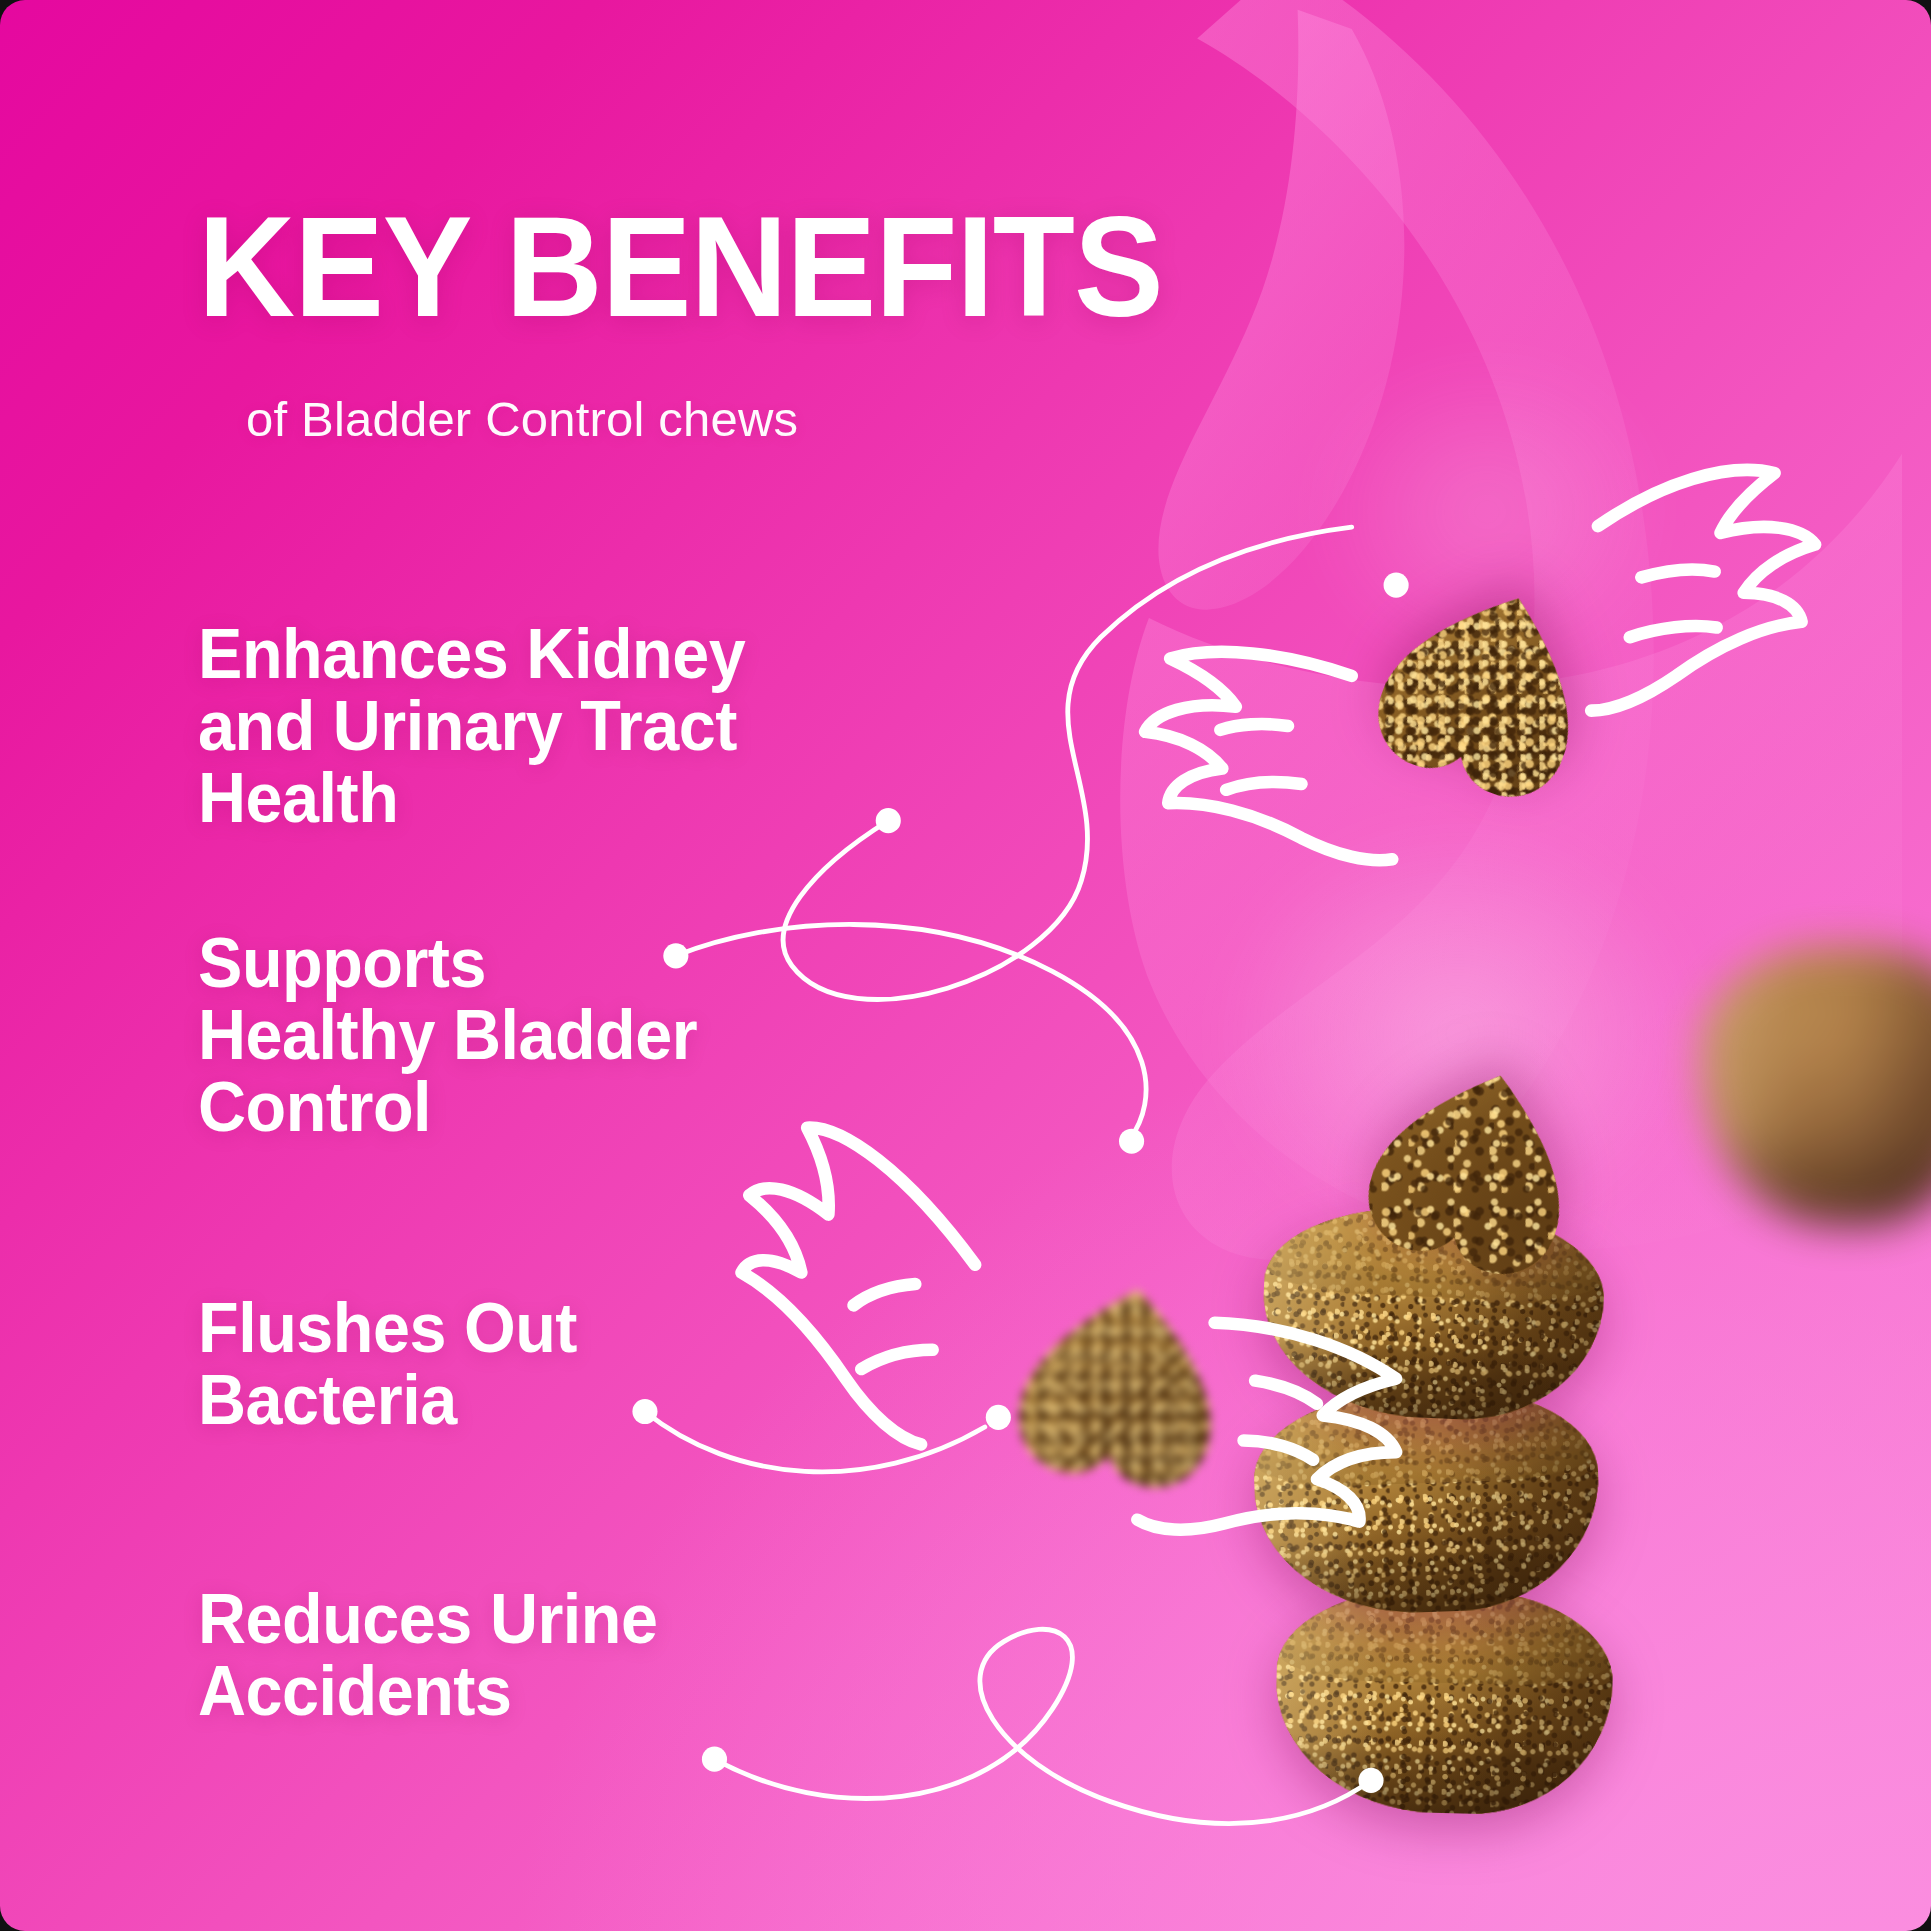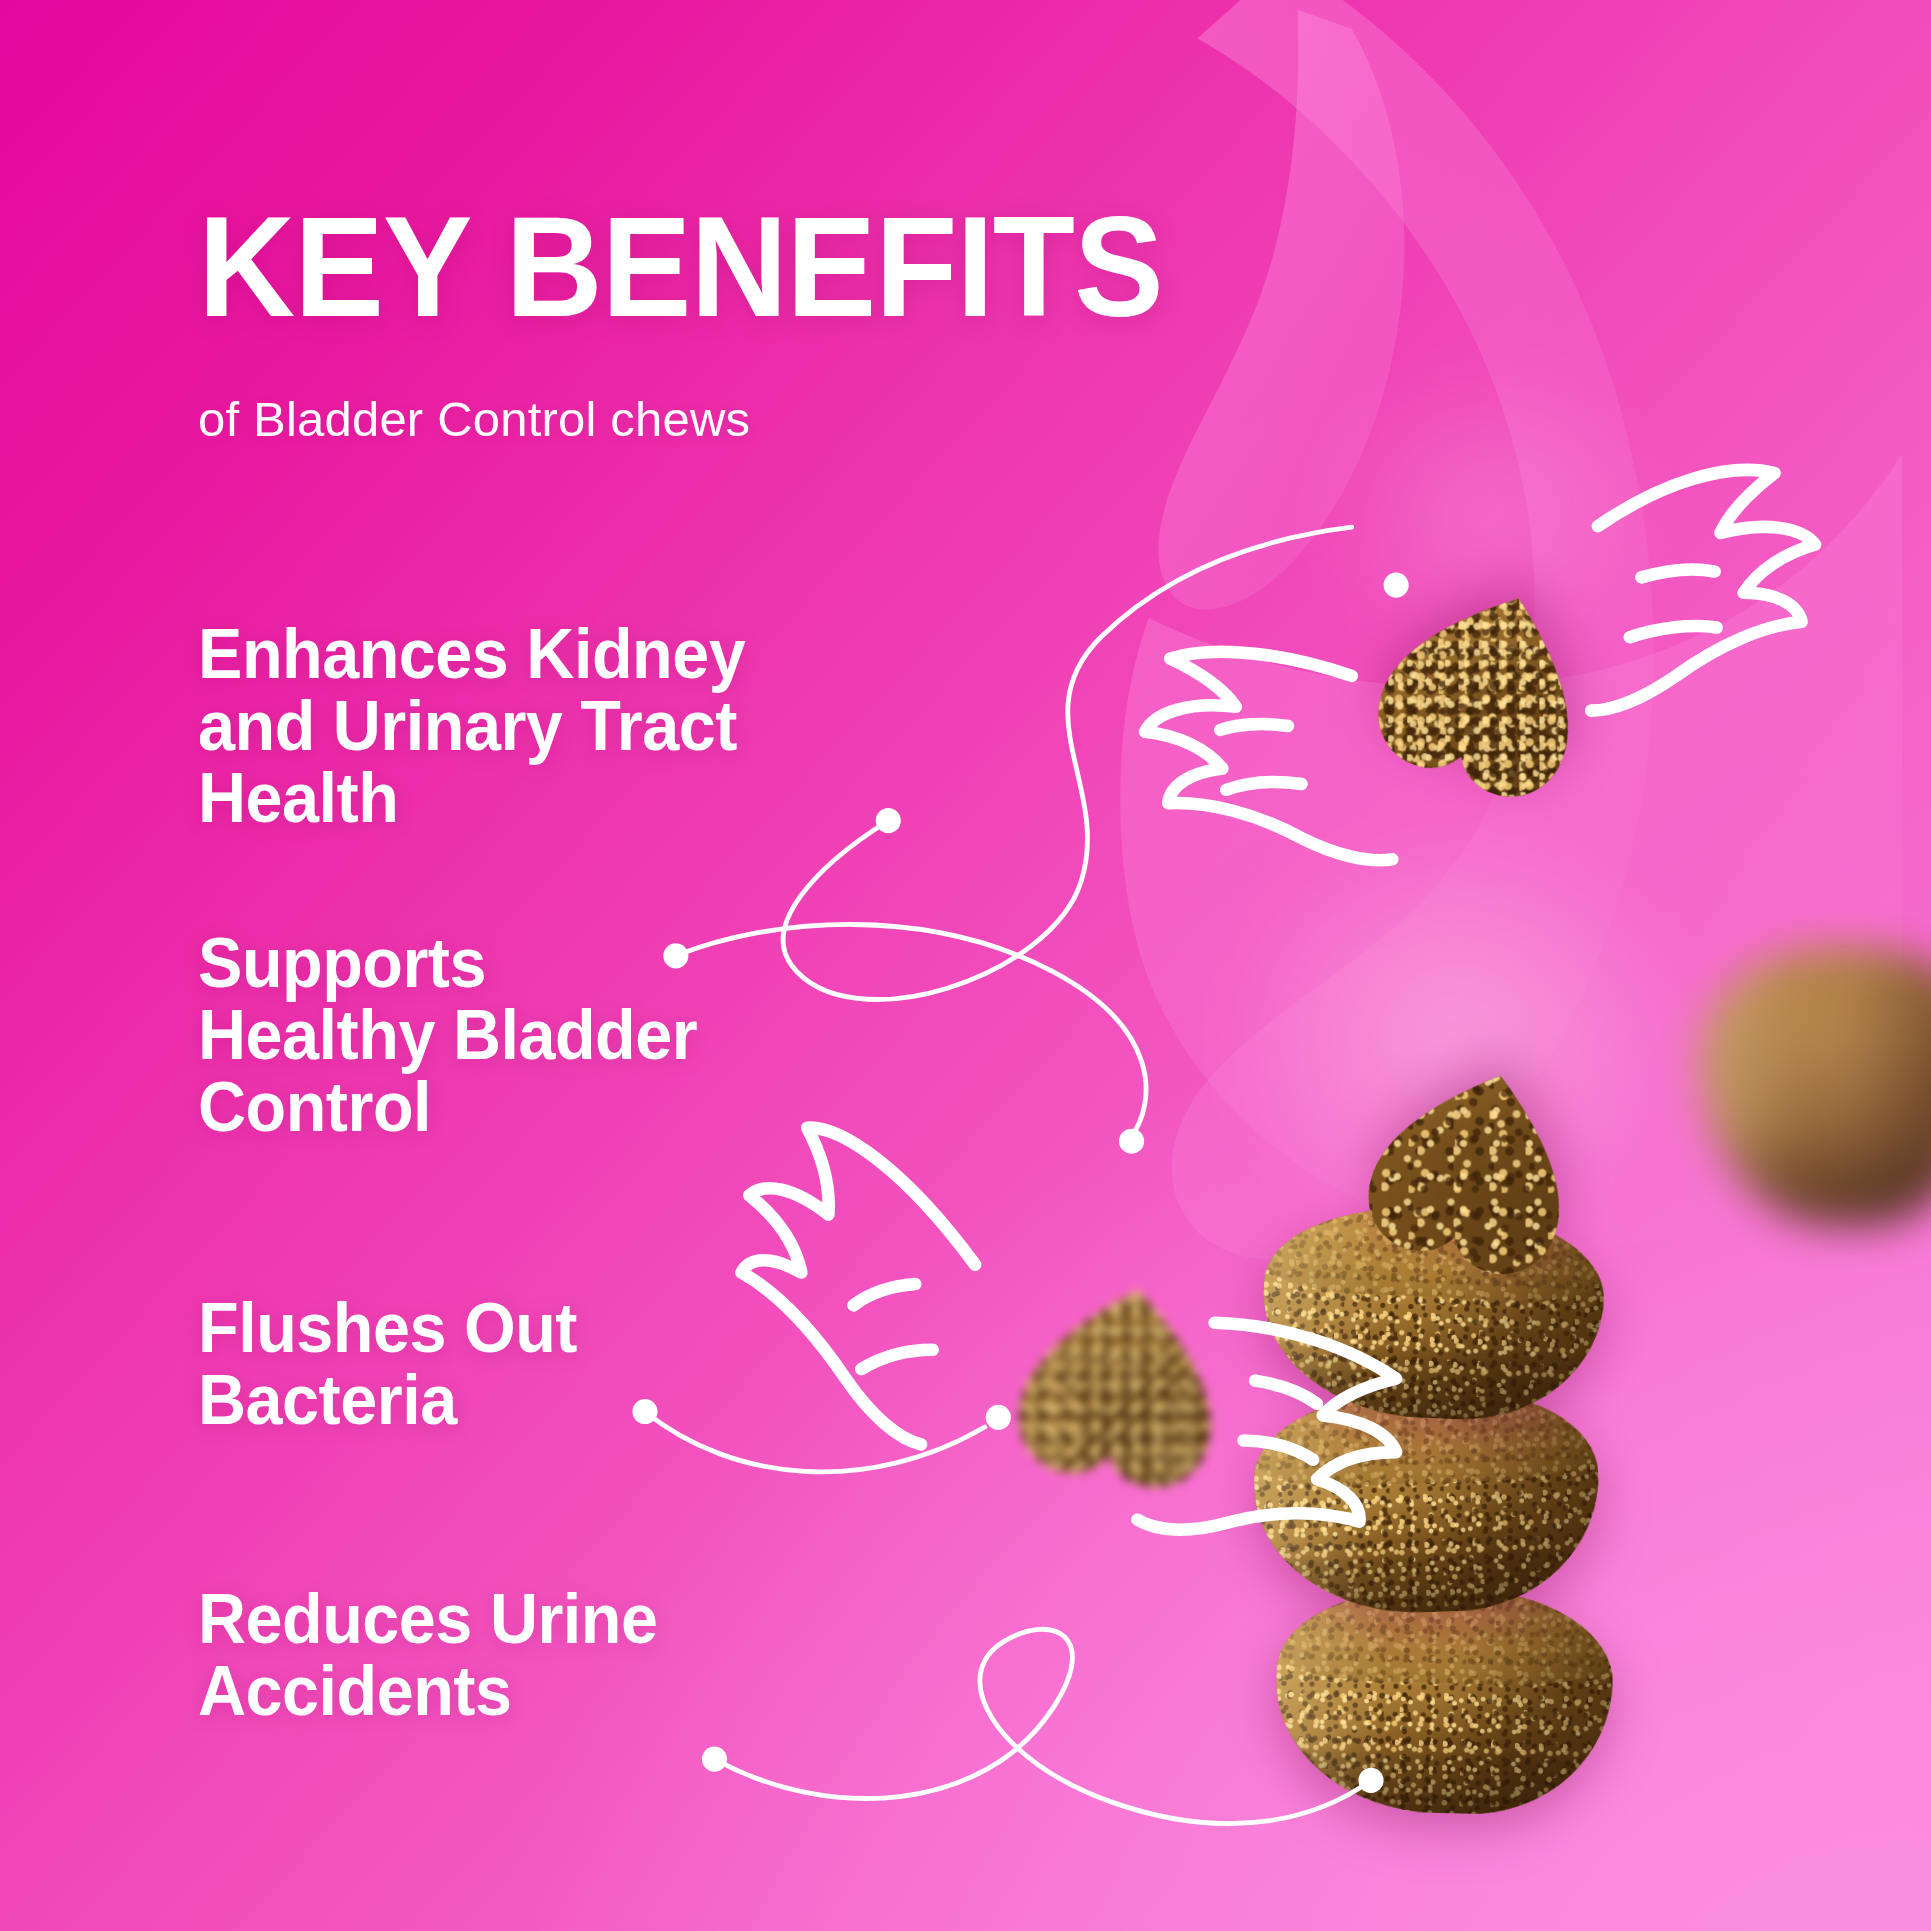--- a/index.html
+++ b/index.html
@@ -2,20 +2,21 @@
 <html><head>
 <meta charset="utf-8">
 <style>
   html,body{margin:0;padding:0;background:#111;}
   #stage{
     position:relative;width:1931px;height:1931px;overflow:hidden;
     font-family:"Liberation Sans", sans-serif;
     background:
       radial-gradient(120% 95% at 96% 104%, #FB8EE0 0%, rgba(251,142,224,0) 58%),
       linear-gradient(133deg, #E5089F 0%, #E8179F 16%, #EE38B1 38%, #F355C0 58%, #F76CCE 76%, #F983D8 100%);
+    border-radius: 25px;
   }
   #blobWrap{position:absolute;inset:0;overflow:hidden;}
 
   
   .glow{
     position:absolute;border-radius:50%;pointer-events:none;
     background:radial-gradient(closest-side, rgba(255,255,255,.30), rgba(255,255,255,0) 72%);
     filter:blur(27px);
   }
 
@@ -27,21 +28,21 @@
     transform:scaleX(.94);transform-origin:left top;
     text-shadow:0 3.9px 25px rgba(150,0,90,.22);
     white-space:nowrap;
   }
   .subtitle{
     position:absolute;left:198px;top:391px;
     color:#fff;font-weight:300;font-size:49px;line-height:1.16;
     letter-spacing:0.2px;opacity:.98;
     text-shadow:0 1.9px 15.4px rgba(150,0,90,.18);
   }
-  .subtitle span{display:block;}
+  .subtitle span{display:block;margin-left:48px;}
 
   .benefit{
     position:absolute;left:198px;color:#fff;font-weight:700;
     font-size:70px;line-height:1.03;letter-spacing:-0.5px;
     transform:scaleX(.95);transform-origin:left top;
     text-shadow:0 2.9px 19.3px rgba(150,0,90,.20);
   }
   .benefit span{display:block;white-space:nowrap;}
   #b1{top:618px;}
   #b2{top:927px;}

